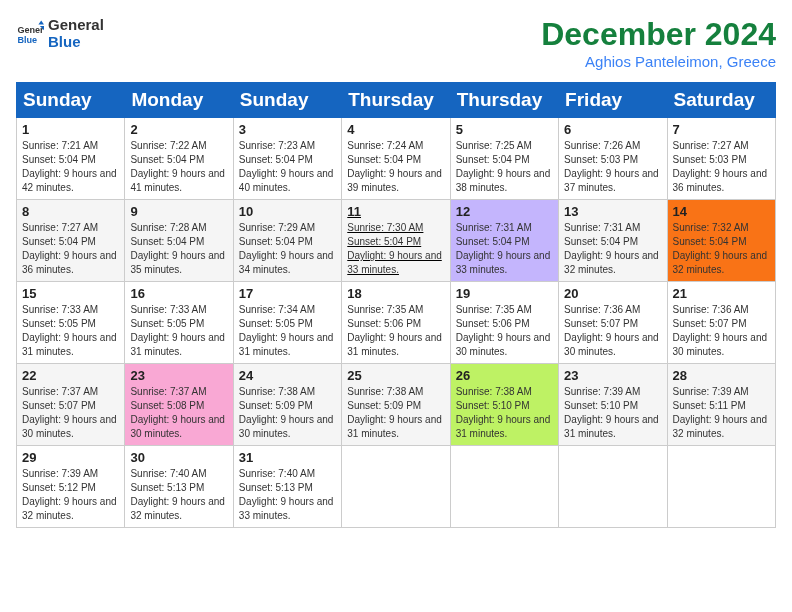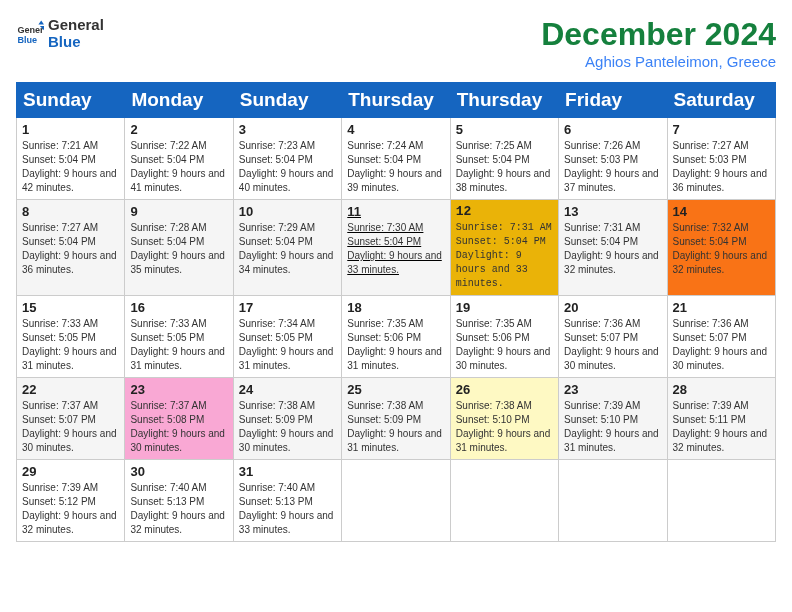--- a/index.html
+++ b/index.html
@@ -197,21 +197,21 @@
         </div>
       </td>
         <td style="background: rgb(245, 245, 245); text-decoration: underline;">
         <span class="day-number">11</span>
         <div class="day-info">
           Sunrise: 7:30 AM<br>
           Sunset: 5:04 PM<br>
           Daylight: 9 hours and 33 minutes.
         </div>
       </td>
-        <td style="background: #eab308; font-family: Liberation Mono, monospace;">
+        <td style="background: #c4b5fd;">
         <span class="day-number">12</span>
         <div class="day-info">
           Sunrise: 7:31 AM<br>
           Sunset: 5:04 PM<br>
           Daylight: 9 hours and 33 minutes.
         </div>
       </td>
         <td style="background: rgb(245, 245, 245);">
         <span class="day-number">13</span>
         <div class="day-info">
@@ -313,21 +313,21 @@
         </div>
       </td>
         <td style="background: rgb(245, 245, 245);">
         <span class="day-number">25</span>
         <div class="day-info">
           Sunrise: 7:38 AM<br>
           Sunset: 5:09 PM<br>
           Daylight: 9 hours and 31 minutes.
         </div>
       </td>
-        <td style="background: #fef9c3;">
+        <td style="background: #bef264;">
         <span class="day-number">26</span>
         <div class="day-info">
           Sunrise: 7:38 AM<br>
           Sunset: 5:10 PM<br>
           Daylight: 9 hours and 31 minutes.
         </div>
       </td>
         <td style="background: rgb(245, 245, 245);">
         <span class="day-number">23</span>
         <div class="day-info">

